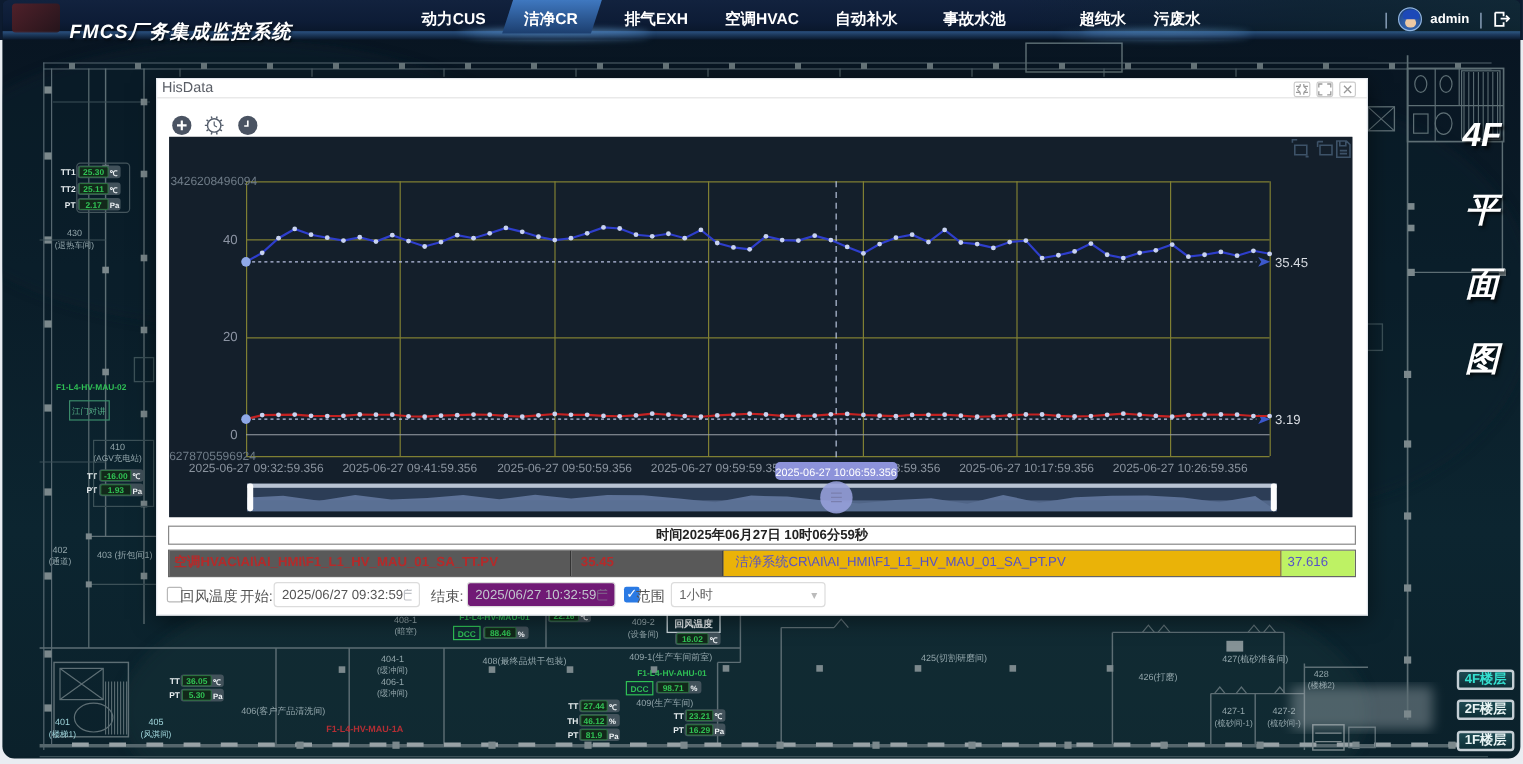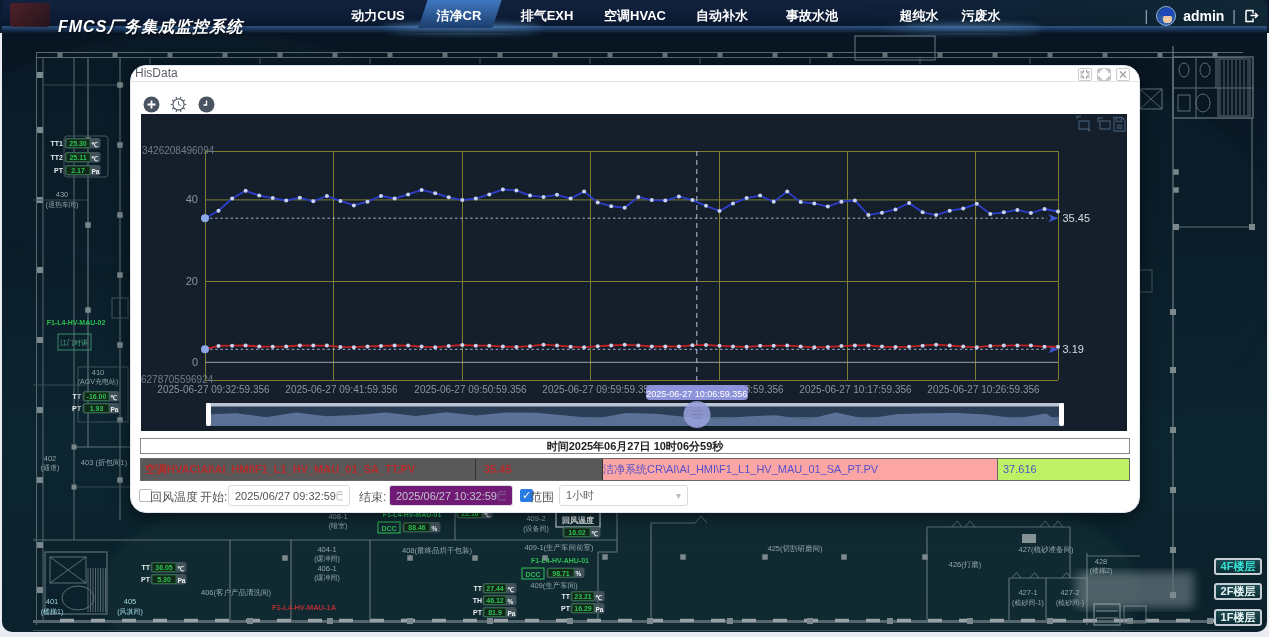--- a/index.html
+++ b/index.html
@@ -11,28 +11,28 @@
 .streak { position:absolute; top:24px; height:8px; border-radius:50%; filter:blur(3px); }
 #logo { position:absolute; left:8px; top:3px; width:40px; height:24px; background:linear-gradient(135deg,#5a2026,#2a1418); border-radius:3px; opacity:.85; }
 #title { position:absolute; left:56px; top:17px; font-size:16px; font-weight:bold; font-style:italic; color:#fff; letter-spacing:1px; text-shadow:1px 1px 2px rgba(0,0,0,.6); }
 .nav { position:absolute; top:0; height:32px; line-height:32px; color:#fff; font-size:13px; font-weight:bold; text-align:center; z-index:6; }
 #navsel { position:absolute; left:421px; top:0; width:74px; height:28px; background:linear-gradient(180deg,#3f78c0,#1c3e6e); transform:skewX(-18deg); z-index:5; }
 #adminwrap { position:absolute; right:8px; top:3px; height:26px; display:flex; align-items:center; color:#fff; z-index:6; }
 .sep { color:#8fa6c0; font-size:14px; margin:0 8px; }
 #avatar { width:20px; height:20px; border-radius:50%; background:radial-gradient(circle at 50% 70%, #3a6fc0 0%, #27549a 55%, #16305e 100%); border:1px solid #8fb4e0; position:relative; overflow:hidden; }
 #avatar:after { content:""; position:absolute; left:5.5px; top:8px; width:9px; height:8px; border-radius:45%; background:#ecc9a4; }
 #avatar:before { content:""; position:absolute; left:3px; top:1px; width:14px; height:8px; border-radius:50% 50% 20% 20%; background:#1d49b8; z-index:2; }
-#adminname { font-size:14px; font-weight:bold; margin-left:7px; }
+#adminname { font-size:11px; font-weight:bold; margin-left:7px; }
 
 #plan { position:absolute; left:-2px; top:33px; z-index:1; }
 
 #side4f { position:absolute; left:1210px; width:46px; top:82px; z-index:2; color:#fff; font-size:28px; font-weight:bold; font-style:italic; text-align:center; line-height:62px; text-shadow:2px 2px 3px rgba(0,0,0,.7); }
 .fbtn { position:absolute; left:1212px; width:48px; height:17px; background:linear-gradient(180deg,#1d4a52,#0d2e36); border:2px solid #c4ced4; border-radius:3px; color:#e8f4f4; font-size:11px; font-weight:bold; text-align:center; line-height:13px; z-index:2; }
 
-#modal { position:absolute; left:128px; top:65px; width:1010px; height:448px; background:#fff; border:1px solid #e2e6ec; border-radius:16px; box-shadow:0 4px 18px rgba(0,0,0,.5); z-index:10; }
+#modal { position:absolute; left:128px; top:65px; width:1010px; height:448px; background:#fff; border:1px solid #e2e6ec; border-radius:0; box-shadow:0 4px 18px rgba(0,0,0,.5); z-index:10; }
 #mtitle { position:absolute; left:0; top:0; width:100%; height:16px; border-bottom:1px solid #e4e4e4; color:#5a5e66; font-size:12px; line-height:15px; padding-left:4px; }
 .wbtn { position:absolute; top:2px; width:14px; height:13px; border:1px solid #ccc; border-radius:2px; background:#fff; text-align:center; line-height:9px; }
 #toolbar { position:absolute; left:12px; top:30px; height:22px; }
 .tico { display:inline-block; vertical-align:top; margin-right:6px; }
 #chartwrap { position:absolute; left:10px; top:48px; width:986px; height:317px; background:#141f2b; }
 #timerow { position:absolute; left:9px; top:372px; width:990px; height:16px; border:1px solid #888; font-size:11px; font-weight:bold; color:#222; text-align:center; line-height:15px; }
 #tablerow { position:absolute; left:9px; top:392px; width:990px; height:23px; border:1px solid #666; display:flex; font-size:11px; }
 .tc { height:100%; line-height:21px; white-space:nowrap; overflow:hidden; }
 #controls { position:absolute; left:8px; top:419px; width:990px; height:22px; font-size:12px; color:#555; } #controls > span { position:absolute; white-space:nowrap; }
 .cb { position:absolute; width:13px; height:13px; border:1px solid #b8b8b8; border-radius:2px; background:#fff; }
@@ -364,20 +364,21 @@
       <div id="avatar"></div>
       <span id="adminname">admin</span>
       <span class="sep">|</span>
       <svg width="15" height="14" viewBox="0 0 15 14">
           <path d="M2 1.5 h7 v3 M9 9.5 v3 H2 V1.5" fill="none" stroke="#fff" stroke-width="1.5"></path>
           <path d="M6.5 6.5 h6.5 M11 4 L13.5 6.5 11 9" fill="none" stroke="#fff" stroke-width="1.5"></path>
         </svg>
     </div>
   </div>
 
+  <div id="side4f">4F<br>平<br>面<br>图</div>
   <div class="fbtn" style="top:558px;color:#35e0d0;">4F楼层</div>
   <div class="fbtn" style="top:583px;">2F楼层</div>
   <div class="fbtn" style="top:609px;">1F楼层</div>
 
   <div id="modal">
     <div id="mtitle">HisData</div>
     <div class="wbtn" style="right:47px;"><svg width="12" height="11" viewBox="0 0 12 11">
           <path d="M1 3 h3.5 M4.5 3 V1 M4.5 3 L2 5.5 M11 3 h-3.5 M7.5 3 V1 M7.5 3 L10 5.5 M1 8 h3.5 M4.5 8 v2 M4.5 8 L2 5.5 M11 8 h-3.5 M7.5 8 v2 M7.5 8 L10 5.5" stroke="#999" stroke-width="1" fill="none"></path>
         </svg></div>
     <div class="wbtn" style="right:28px;"><svg width="12" height="11" viewBox="0 0 12 11">
@@ -582,21 +583,21 @@
 <rect x="65" y="289" width="5" height="23" rx="2" fill="#fdfdfd"></rect>
 <rect x="918" y="289" width="5" height="23" rx="2" fill="#fdfdfd"></rect>
 <circle cx="556" cy="300.5" r="13.5" fill="#97a0dc" opacity="0.88"></circle>
 <path d="M551.5 297 h9 M551.5 300.5 h9 M551.5 304 h9" stroke="#7a7fae" stroke-width="1"></path>
         </svg>
     </div>
     <div id="timerow">时间2025年06月27日 10时06分59秒</div>
     <div id="tablerow">
       <div class="tc" style="width:335px;background:#595959;color:#b52a2a;font-weight:bold;padding-left:4px;border-right:1px solid #333;">空调HVAC\AI\AI_HMI\F1_L1_HV_MAU_01_SA_TT.PV</div>
       <div class="tc" style="width:127px;background:#595959;color:#b52a2a;font-weight:bold;padding-left:8px;border-right:1px solid #333;">35.45</div>
-      <div class="tc" style="width:395px;background:#fca5a5;color:#5552c8;padding-left:0;border-right:1px solid #666;">洁净系统CR\AI\AI_HMI\F1_L1_HV_MAU_01_SA_PT.PV</div>
+      <div class="tc" style="width:465px;background:#eab308;color:#5552c8;padding-left:10px;border-right:1px solid #666;">洁净系统CR\AI\AI_HMI\F1_L1_HV_MAU_01_SA_PT.PV</div>
       <div class="tc" style="flex:1;background:#bef264;color:#5552c8;padding-left:5px;">37.616</div>
     </div>
     <div id="controls">
       <div class="cb" style="left:0px;top:4px;"></div>
         <span style="left:11px;top:4px;">回风温度</span>
       <span style="left:61px;top:4px;">开始:</span>
       <div class="inp" style="left:89px;top:0;width:122px;justify-content:space-between;">2025/06/27 09:32:59 <svg width="11" height="11" style="opacity:.55">
             <rect x="1" y="2" width="9" height="8" rx="1" fill="none" stroke="#8a8f99" stroke-width="1"></rect>
             <path d="M1 4.5 h9 M3.5 2 V0.8 M7.5 2 V0.8" stroke="#8a8f99" stroke-width="1" fill="none"></path>
           </svg></div>

